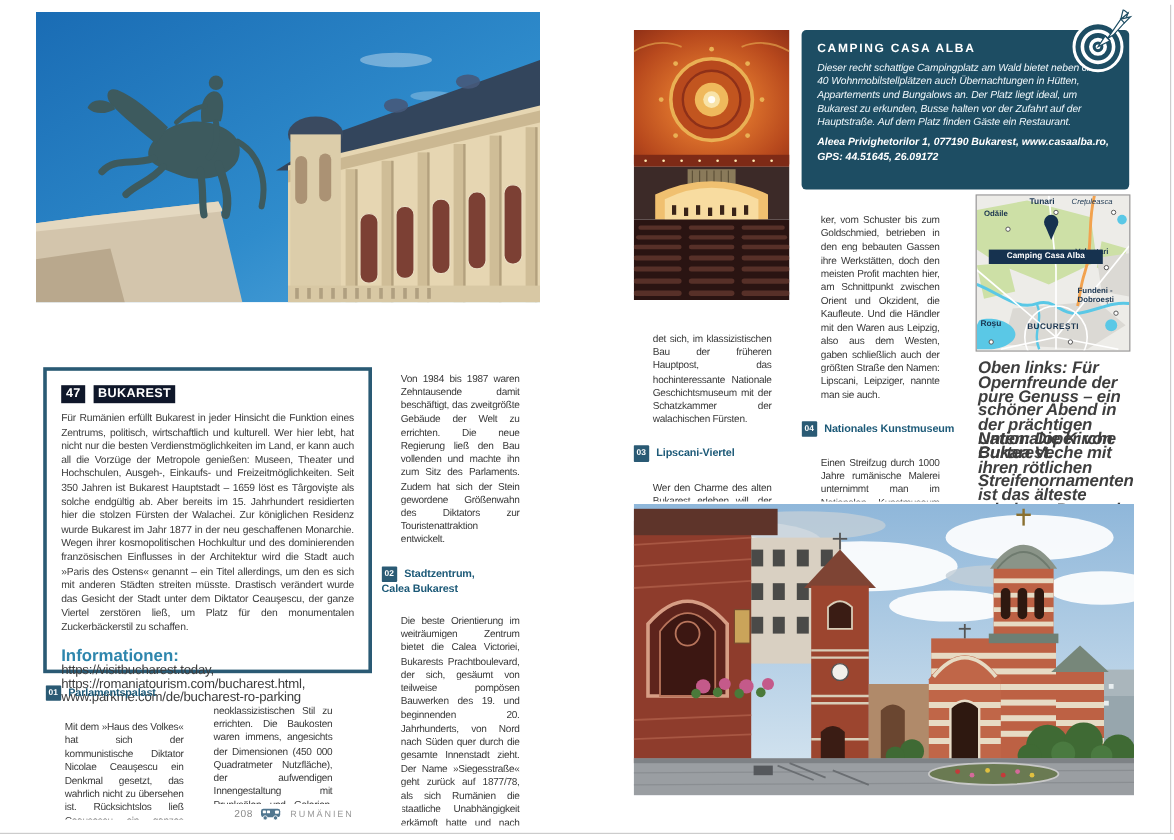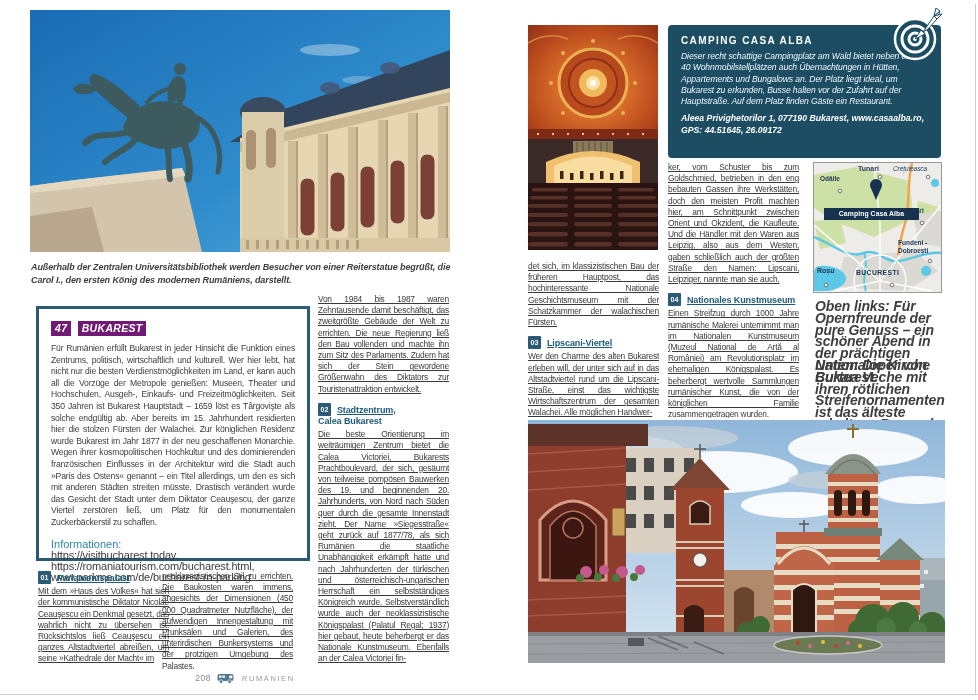--- a/index.html
+++ b/index.html
@@ -9,54 +9,54 @@
     font-family:"Liberation Sans", sans-serif; overflow:hidden;
   }
   .photo { position:absolute; overflow:hidden; }
   .photo svg { display:block; }
 
   
   .col {
     position:absolute; width:131px; font-size:8.4px; line-height:11.2px;
     letter-spacing:-0.22px; text-align:justify; color:#3a3a3a; overflow:hidden;
   }
-  .col p { margin:0;text-decoration:underline; }
+  .col p { margin:16px; }
   .sec-head { display:block; margin:8px 0 2px; text-align:left; }
   .sec-head.first { margin-top:0; }
   .badge {
     display:inline-block; background:#2a5a74; color:#fff; font-size:7px;
     font-weight:bold; letter-spacing:0; padding:1px 2.5px; border-radius:1px;
     vertical-align:1px; margin-right:4px;
   }
-  .sec-title { color:#1d5a78; font-weight:bold; font-size:9px; letter-spacing:-0.1px;text-decoration:underline; }
+  .sec-title { color:#1d5a78; font-weight:bold; font-size:9px; letter-spacing:-0.1px; }
   .sec-title2 { display:block; color:#1d5a78; font-weight:bold; font-size:9px; letter-spacing:-0.1px; }
 
   
   .caption-main {
     position:absolute; left:31px; top:261px; width:424px;
     font-size:9px; font-weight:bold; font-style:italic; color:#3e3e3e;
     line-height:13px; letter-spacing:-0.1px;
   }
 
   
   .infobox {
     position:absolute; left:36px; top:306px; width:274px; height:255px;
     border:3px solid #2a5a74; background:#fff; padding:9px 12px 6px 12px;
   }
   .infobox-titlerow { margin-bottom:7px; }
   .hl {
-    display:inline-block; background:#701a75; color:#fff; font-weight:bold;
-    font-size:10.5px; padding:1px 4px 2px 4px; letter-spacing:0.3px;font-style:italic;
+    display:inline-block; background:#0f172a; color:#fff; font-weight:bold;
+    font-size:10.5px; padding:1px 4px 2px 4px; letter-spacing:0.3px;
   }
   .hl + .hl { margin-left:2px; }
   .infobox-body {
     font-size:8.6px; line-height:11.6px; letter-spacing:-0.18px;
     text-align:justify; color:#3c3c3c;
   }
-  .infobox-label { margin-top:9px; color:#2e86ad; font-weight:normal; font-size:11px; }
+  .infobox-label { margin-top:9px; color:#2e86ad; font-weight:bold; font-size:14px; }
   .infobox-links { font-size:11px; line-height:11.4px; letter-spacing:-0.18px; color:#3c3c3c; }
 
   
   .campbox {
     position:absolute; left:668px; top:25px; width:273px; height:133px;
     background:#1d4d63; border-radius:4px; padding:10px 13px; color:#fff;
   }
   .camp-title { font-size:10px; font-weight:bold; letter-spacing:1.4px; color:#fff; margin-bottom:5px; }
   .camp-body { font-size:8.6px; font-style:italic; line-height:11.3px; letter-spacing:-0.1px; color:#eef6fa; }
   .camp-addr { margin-top:6px; font-size:8.7px; font-weight:bold; font-style:italic; line-height:11.3px; color:#fff; }
@@ -169,21 +169,20 @@
         <path d="M137,132 C140,150 138,160 140,169" fill="none" stroke-width="6" stroke-linecap="round"></path>
         <path d="M168,108 C186,118 193,140 188,162" fill="none" stroke-width="5" stroke-linecap="round"></path>
         <path d="M138,92 C136,78 140,68 148,66 C156,66 158,77 154,91 Z" stroke="none"></path>
         <circle cx="150" cy="59" r="6" stroke="none"></circle>
         <path d="M141,78 C131,80 123,86 117,92" fill="none" stroke-width="4" stroke-linecap="round"></path>
         <path d="M150,92 C152,104 150,114 144,121" fill="none" stroke-width="5" stroke-linecap="round"></path>
       </g>
     </svg>
   </div>
 
-  <div class="caption-main">Außerhalb der Zentralen Universitätsbibliothek werden Besucher von einer Reiterstatue begrüßt, die Carol I., den ersten König des modernen Rumäniens, darstellt.</div>
 
   <div class="infobox">
     <div class="infobox-titlerow">
       <span class="hl">47</span>
       <span class="hl">BUKAREST</span>
     </div>
     <div class="infobox-body">Für Rumänien erfüllt Bukarest in jeder Hinsicht die Funktion eines Zentrums, politisch, wirtschaftlich und kulturell. Wer hier lebt, hat nicht nur die besten Verdienstmöglichkeiten im Land, er kann auch all die Vorzüge der Metropole genießen: Museen, Theater und Hochschulen, Ausgeh-, Einkaufs- und Freizeitmöglichkeiten. Seit 350 Jahren ist Bukarest Hauptstadt – 1659 löst es Târgovişte als solche endgültig ab. Aber bereits im 15. Jahrhundert residierten hier die stolzen Fürsten der Walachei. Zur königlichen Residenz wurde Bukarest im Jahr 1877 in der neu geschaffenen Monarchie. Wegen ihrer kosmopolitischen Hochkultur und des dominierenden französischen Einflusses in der Architektur wird die Stadt auch »Paris des Ostens« genannt – ein Titel allerdings, um den es sich mit anderen Städten streiten müsste. Drastisch verändert wurde das Gesicht der Stadt unter dem Diktator Ceauşescu, der ganze Viertel zerstören ließ, um Platz für den monumentalen Zuckerbäckerstil zu schaffen.</div>
     <div class="infobox-label">Informationen:</div>
     <div class="infobox-links">https://visitbucharest.today, https://romaniatourism.com/bucharest.html, www.parkme.com/de/bucharest-ro-parking</div>
   </div>

